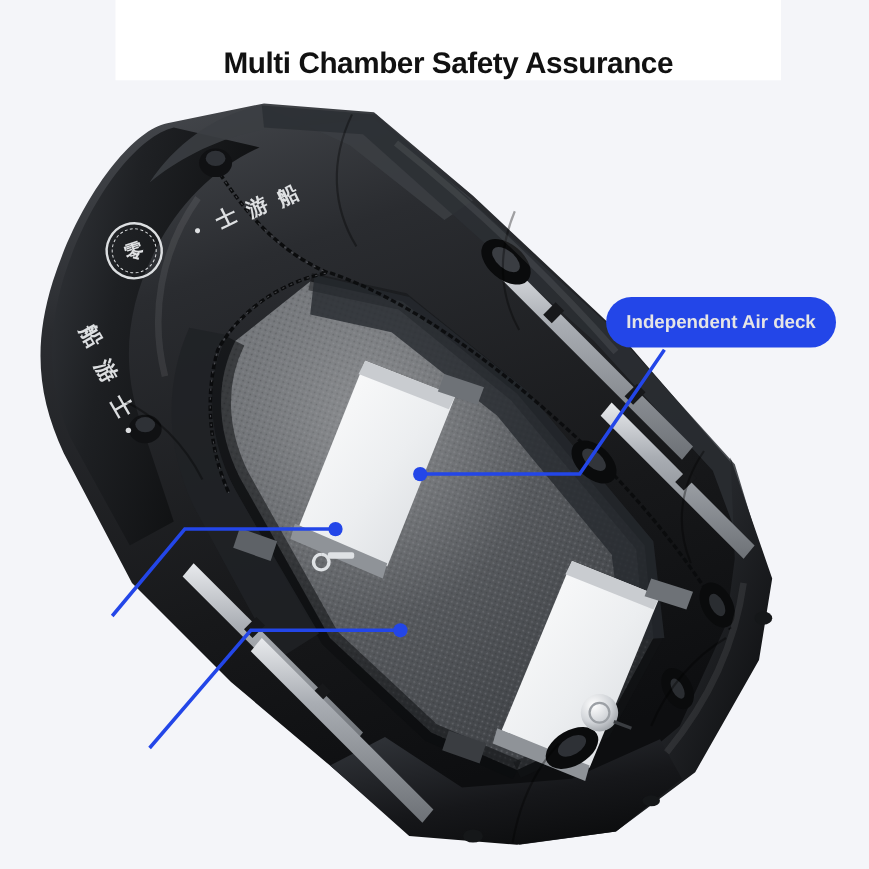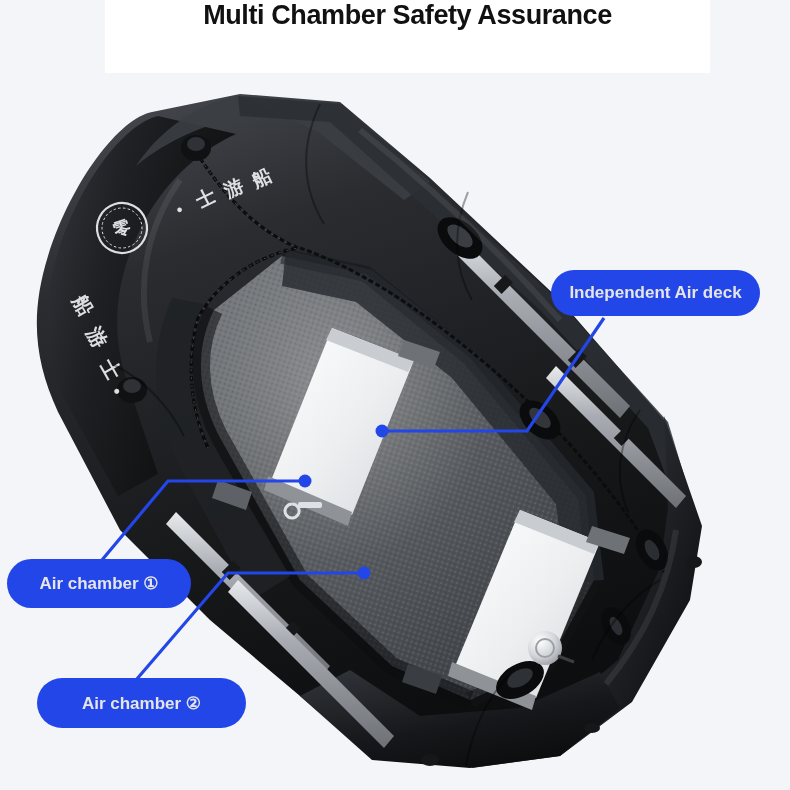--- a/index.html
+++ b/index.html
@@ -7,21 +7,21 @@
     width:790px;height:790px;
     background:#f4f5f9;
     font-family:"Liberation Sans", sans-serif;
     overflow:hidden;
   }
   #stage{position:relative;width:790px;height:790px;overflow:hidden;}
 
   
   .title-banner{
     position:absolute;left:105px;top:0;width:605px;height:73px;
-    background:#ffffff;display:flex;align-items:flex-start;justify-content:center;
+    background:#ffffff;display:flex;align-items:flex-end;justify-content:center;
   }
   .title-text{
     font-size:27px;font-weight:bold;color:#111111;
     letter-spacing:-0.4px;white-space:nowrap;
   }
 
   
   .photo{position:absolute;left:0;top:60px;width:790px;height:730px;}
   .photo svg{display:block;width:790px;height:730px;}
 
@@ -279,21 +279,19 @@
     </g>
 
     <g>
       <polyline points="364,573 228,573 136,680" fill="none" stroke="#2346e8" stroke-width="3.2"></polyline>
       <circle cx="364" cy="573" r="6.5" fill="#2346e8"></circle>
     </g>
   </svg>
 
   <div class="pill pill-deck">Independent Air deck</div>
 
-  <div class="pill pill-ch1">Air chamber ①</div>
-
-  <div class="pill pill-ch2">Air chamber ②</div>
+
 
   <div class="title-banner">
     <div class="title-text">Multi Chamber Safety Assurance</div>
   </div>
 
 </div>
 
 </body></html>

